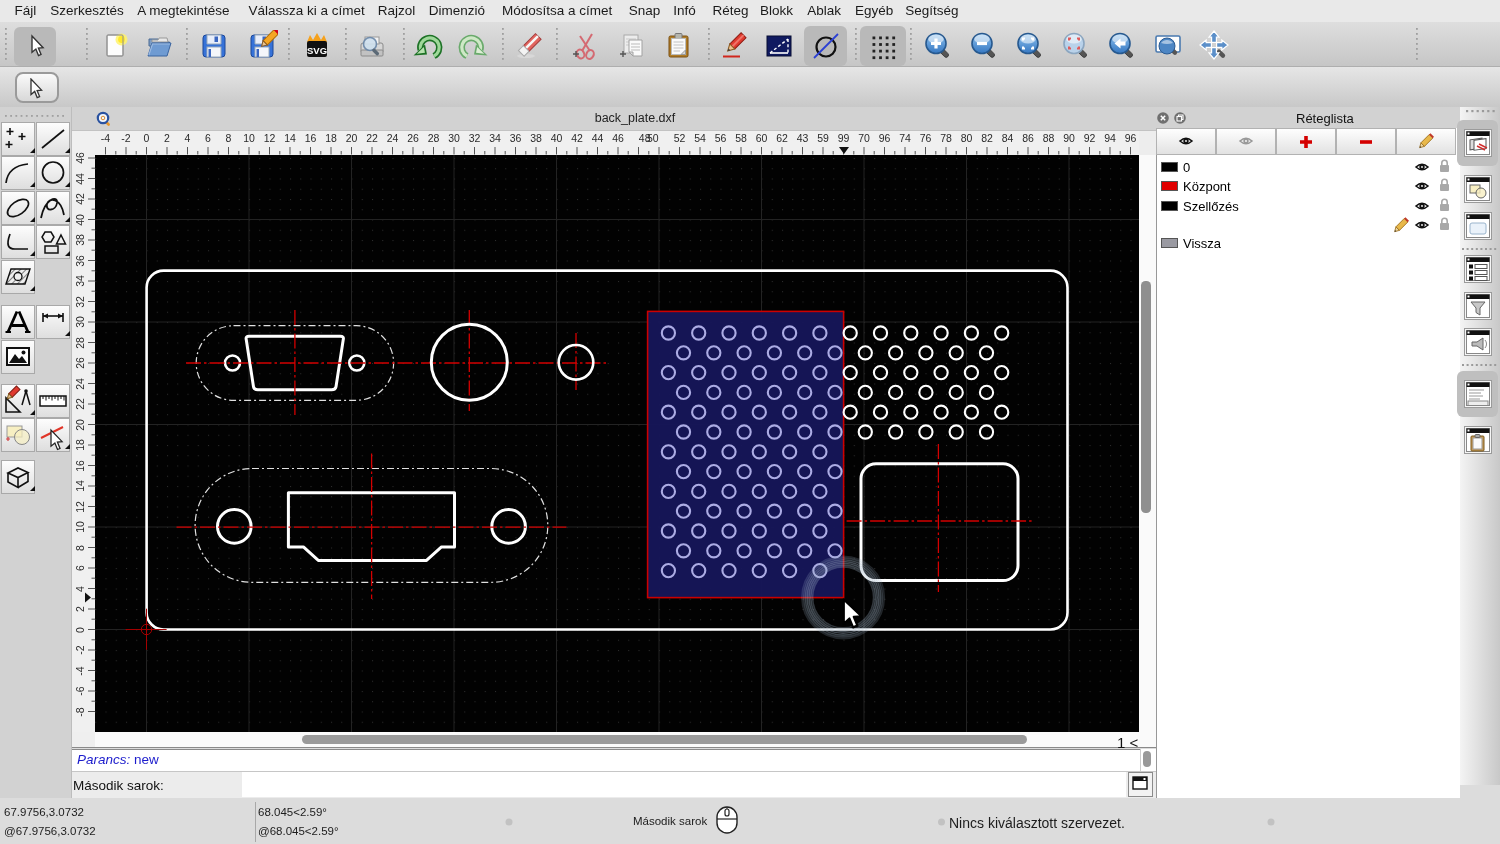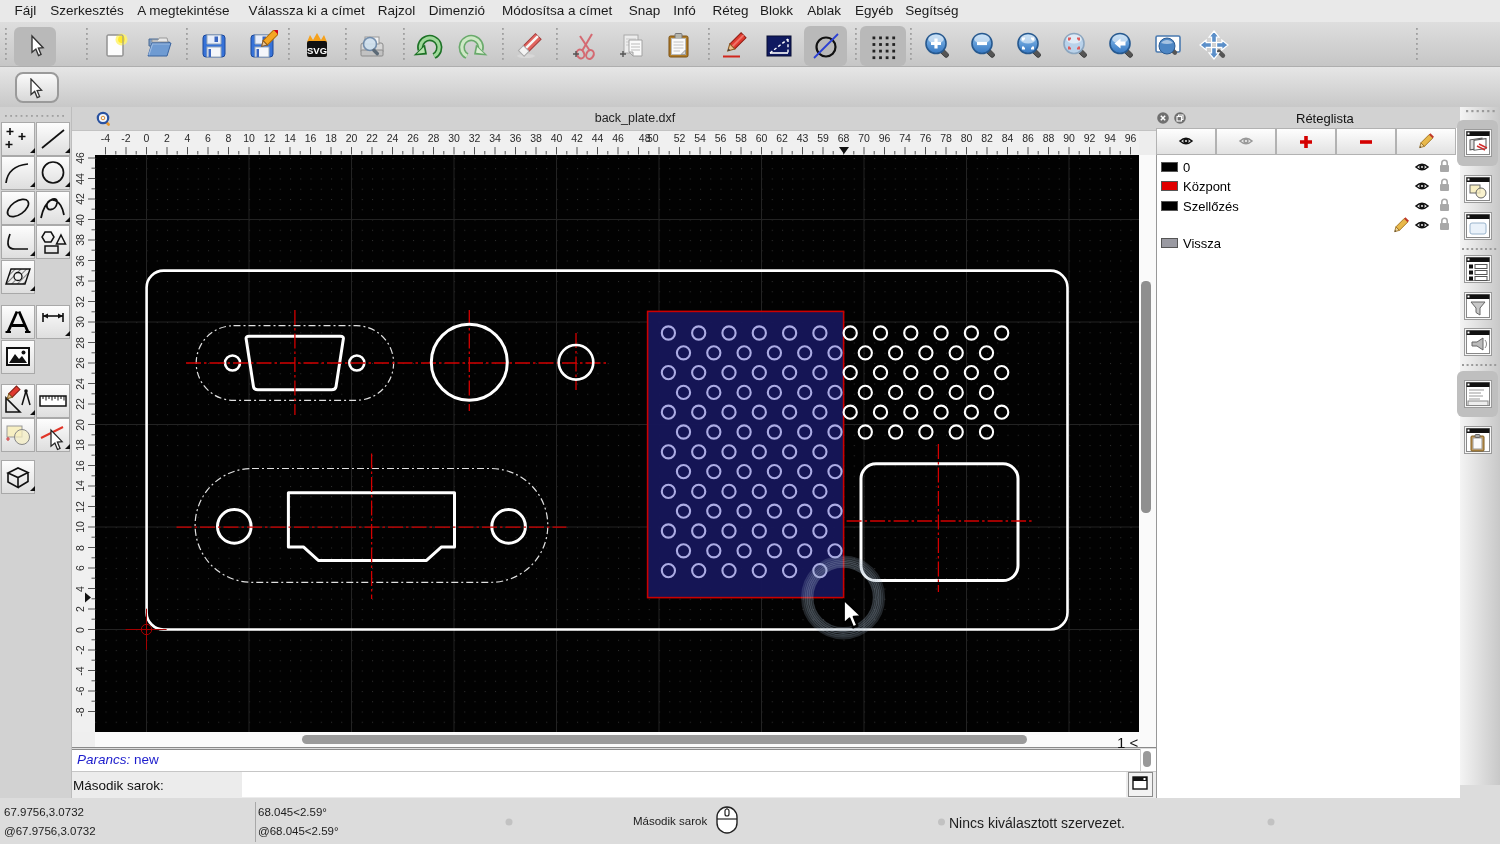--- a/index.html
+++ b/index.html
@@ -666,21 +666,21 @@
     <span class="rnum" style="left:626.5px;width:24px;text-align:right;position:absolute">48</span>
     <span class="rnum" style="left:647.0px;width:24px;text-align:left;position:absolute">50</span>
     <span class="rnum" style="left:667.5px;width:24px;text-align:center;position:absolute">52</span>
     <span class="rnum" style="left:688.0px;width:24px;text-align:center;position:absolute">54</span>
     <span class="rnum" style="left:708.5px;width:24px;text-align:center;position:absolute">56</span>
     <span class="rnum" style="left:729.0px;width:24px;text-align:center;position:absolute">58</span>
     <span class="rnum" style="left:749.5px;width:24px;text-align:center;position:absolute">60</span>
     <span class="rnum" style="left:770.0px;width:24px;text-align:center;position:absolute">62</span>
     <span class="rnum" style="left:790.5px;width:24px;text-align:center;position:absolute">43</span>
     <span class="rnum" style="left:811.0px;width:24px;text-align:center;position:absolute">59</span>
-    <span class="rnum" style="left:831.5px;width:24px;text-align:center;position:absolute">68</span>
+    <span class="rnum" style="left:831.5px;width:24px;text-align:center;position:absolute">99</span>
     <span class="rnum" style="left:852.0px;width:24px;text-align:center;position:absolute">70</span>
     <span class="rnum" style="left:872.5px;width:24px;text-align:center;position:absolute">96</span>
     <span class="rnum" style="left:893.0px;width:24px;text-align:center;position:absolute">74</span>
     <span class="rnum" style="left:913.5px;width:24px;text-align:center;position:absolute">76</span>
     <span class="rnum" style="left:934.0px;width:24px;text-align:center;position:absolute">78</span>
     <span class="rnum" style="left:954.5px;width:24px;text-align:center;position:absolute">80</span>
     <span class="rnum" style="left:975.0px;width:24px;text-align:center;position:absolute">82</span>
     <span class="rnum" style="left:995.5px;width:24px;text-align:center;position:absolute">84</span>
     <span class="rnum" style="left:1016.0px;width:24px;text-align:center;position:absolute">86</span>
     <span class="rnum" style="left:1036.5px;width:24px;text-align:center;position:absolute">88</span>

